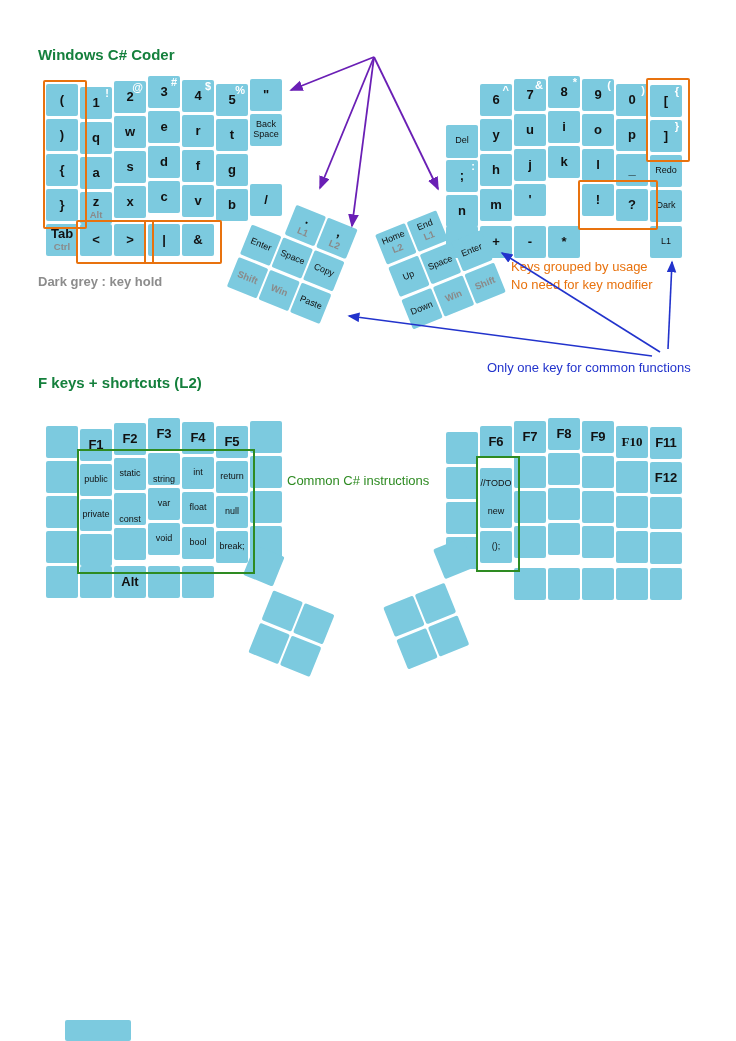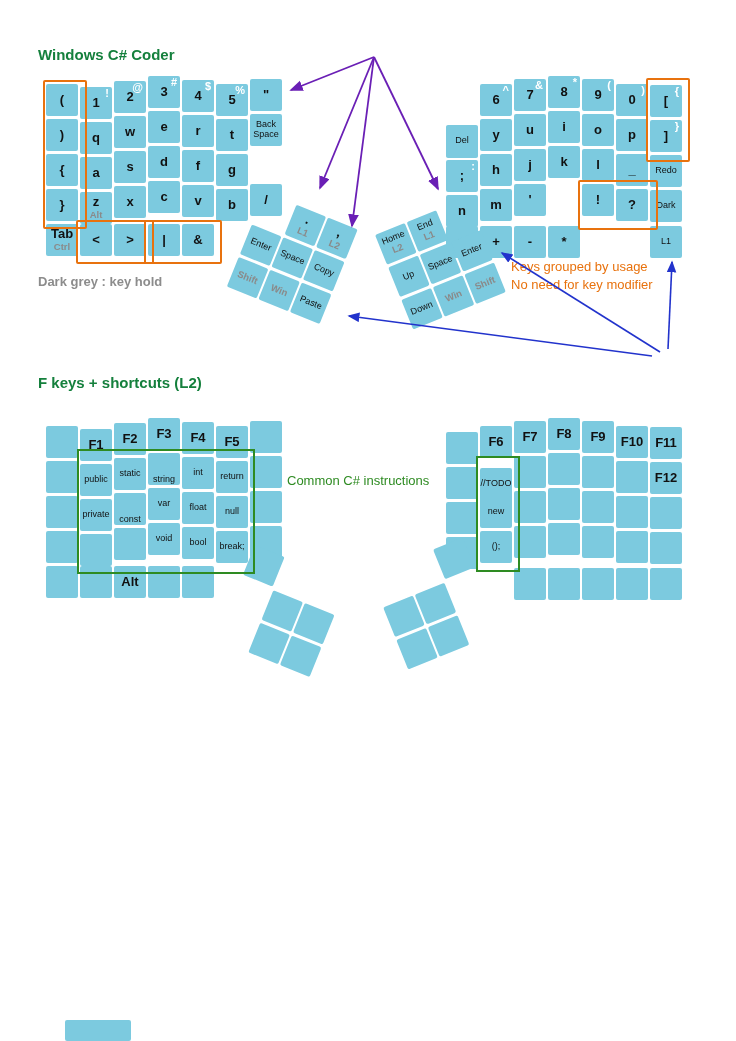--- a/index.html
+++ b/index.html
@@ -32,20 +32,21 @@
 </style>
 </head>
 <body>
 
 <div class="canvas">
 
   <div class="title" style="left:38px;top:46px">Windows C# Coder</div>
   <div class="note greybold" style="left:38px;top:274px">Dark grey : key hold</div>
   <div class="note orange" style="left:511px;top:259px">Keys grouped by usage</div>
   <div class="note orange" style="left:511px;top:277px">No need for key modifier</div>
+  <div class="note blue" style="left:487px;top:360px">Only one key for common functions</div>
   <div class="title" style="left:38px;top:374px">F keys + shortcuts (L2)</div>
   <div class="note green" style="left:287px;top:473px">Common C# instructions</div>
 
   <div class="board" id="l1-left-main" style="left:46px;top:76px">
       <div class="key" style="left: 0px; top: 8px;">
         <span class="main">(</span>
       </div>
       <div class="key" style="left: 34px; top: 11px;">
         <span class="sup">!</span>
         <span class="main">1</span>
@@ -390,21 +391,21 @@
       </div>
       <div class="key" style="left: 68px; top: 3px;">
         <span class="main">F7</span>
       </div>
       <div class="key" style="left: 102px; top: 0px;">
         <span class="main">F8</span>
       </div>
       <div class="key" style="left: 136px; top: 3px;">
         <span class="main">F9</span>
       </div>
-      <div class="key" style="left: 170px; top: 8px;">
+      <div class="key" style="left: 170px; top: 8px; font-family: Liberation Serif, serif;">
         <span class="main">F10</span>
       </div>
       <div class="key" style="left: 204px; top: 9px;">
         <span class="main">F11</span>
       </div>
       <div class="key" style="left: 0px; top: 49px;"></div>
       <div class="key" style="left: 34px; top: 50px;">
         <span class="word">//TODO</span>
       </div>
       <div class="key" style="left: 68px; top: 38px;"></div>

